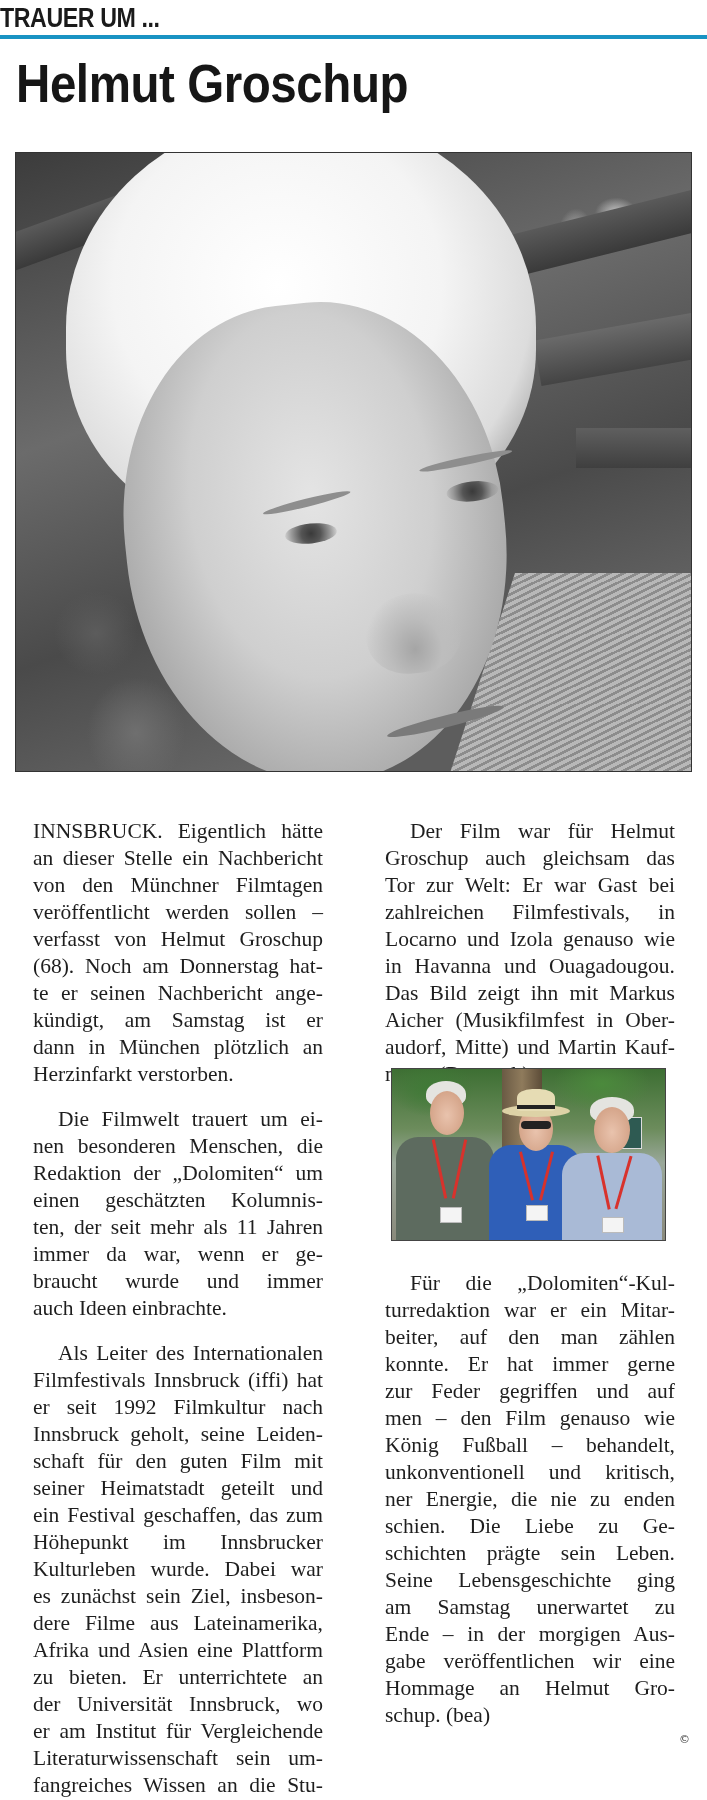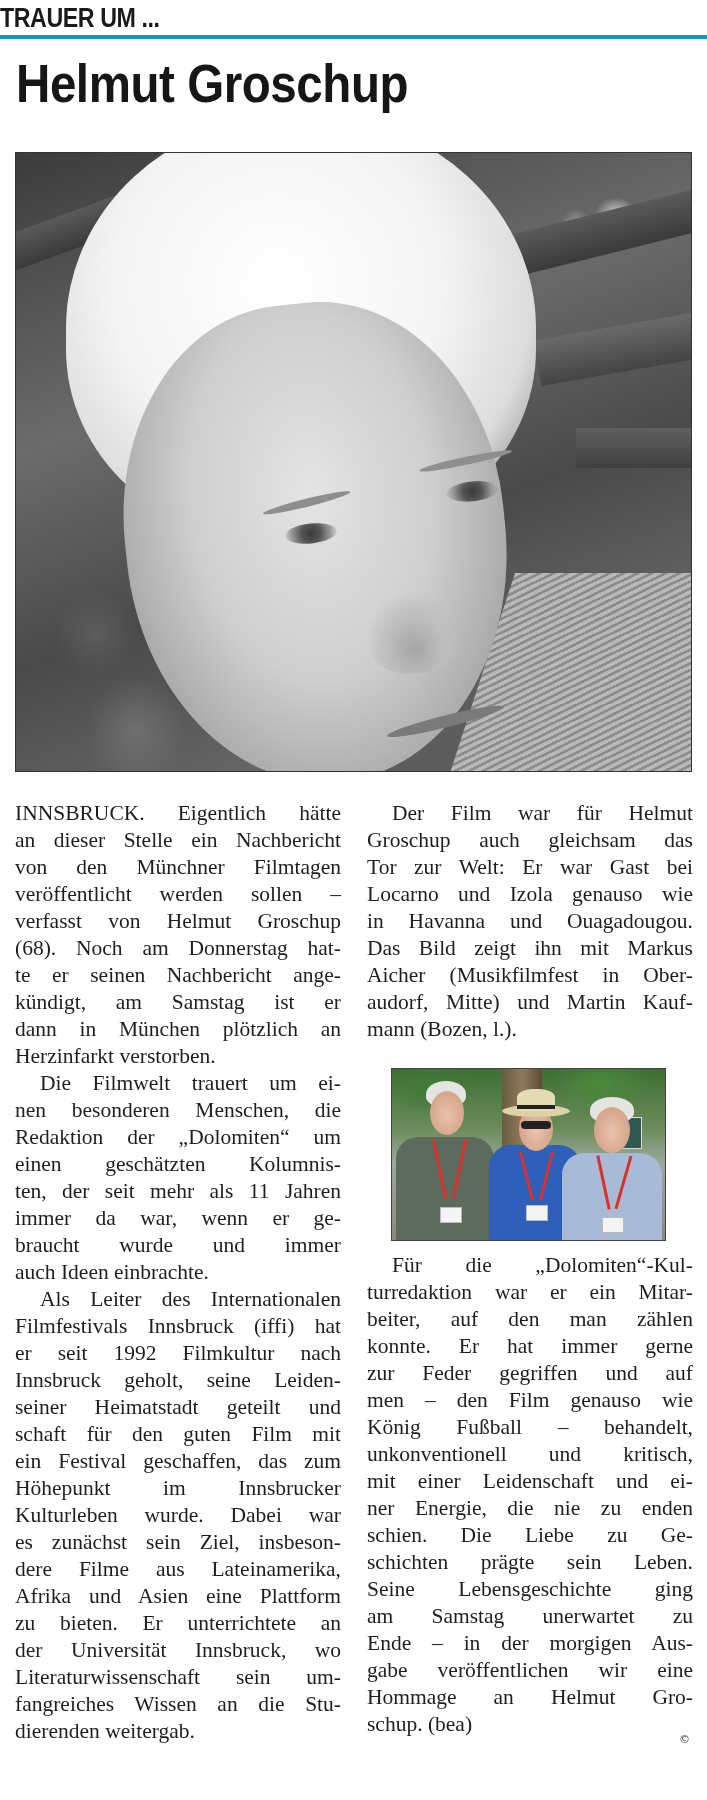--- a/index.html
+++ b/index.html
@@ -159,21 +159,21 @@
       font-family: "Liberation Serif", serif;
       font-size: 21.5px;
       line-height: 27px;
       color: #1e1e1e;
       text-align: justify;
       hyphens: manual;
     }
     .col.left { left: 15px; }
     .col.right { left: 367px; font-family: Liberation Serif, serif; }
     .col p {
-      margin: 0;
+      margin: 18px;
       text-indent: 0;
     }
     .line {
       display: block;
       text-align: justify;
       text-align-last: justify;
       height: 27px;
       white-space: nowrap;
     }
     .line.last { text-align-last: left; }
@@ -283,41 +283,43 @@
       <span class="line">ten, der seit mehr als 11 Jahren</span>
       <span class="line">immer da war, wenn er ge-</span>
       <span class="line">braucht wurde und immer</span>
       <span class="line last">auch Ideen einbrachte.</span>
     </p>
     <p>
       <span class="line indent">Als Leiter des Internationalen</span>
       <span class="line">Filmfestivals Innsbruck (iffi) hat</span>
       <span class="line">er seit 1992 Filmkultur nach</span>
       <span class="line">Innsbruck geholt, seine Leiden-</span>
+      <span class="line">schaft für den guten Film mit</span>
       <span class="line">seiner Heimatstadt geteilt und</span>
-      <span class="line">schaft für den guten Film mit</span>
       <span class="line">ein Festival geschaffen, das zum</span>
       <span class="line">Höhepunkt im Innsbrucker</span>
       <span class="line">Kulturleben wurde. Dabei war</span>
       <span class="line">es zunächst sein Ziel, insbeson-</span>
       <span class="line">dere Filme aus Lateinamerika,</span>
       <span class="line">Afrika und Asien eine Plattform</span>
       <span class="line">zu bieten. Er unterrichtete an</span>
       <span class="line">der Universität Innsbruck, wo</span>
+      <span class="line">er am Institut für Vergleichende</span>
       <span class="line">Literaturwissenschaft sein um-</span>
       <span class="line">fangreiches Wissen an die Stu-</span>
       <span class="line last">dierenden weitergab.</span>
     </p>
   </div>
 
 <div class="col right" id="col-right-top">
     <p>
       <span class="line indent">Der Film war für Helmut</span>
       <span class="line">Groschup auch gleichsam das</span>
       <span class="line">Tor zur Welt: Er war Gast bei</span>
+      <span class="line">zahlreichen Filmfestivals, in</span>
       <span class="line">Locarno und Izola genauso wie</span>
       <span class="line">in Havanna und Ouagadougou.</span>
       <span class="line">Das Bild zeigt ihn mit Markus</span>
       <span class="line">Aicher (Musikfilmfest in Ober-</span>
       <span class="line">audorf, Mitte) und Martin Kauf-</span>
       <span class="line last">mann (Bozen, l.).</span>
     </p>
   </div>
 
 <div class="group-photo" aria-label="Color photo of three men with red lanyards and name badges under trees; left: Martin Kaufmann, middle: Markus Aicher in straw hat and sunglasses, right: Helmut Groschup">
@@ -358,21 +360,20 @@
 <div class="col right" id="col-right-bottom" style="top:1252px;">
     <p>
       <span class="line indent">Für die „Dolomiten“-Kul-</span>
       <span class="line">turredaktion war er ein Mitar-</span>
       <span class="line">beiter, auf den man zählen</span>
       <span class="line">konnte. Er hat immer gerne</span>
       <span class="line">zur Feder gegriffen und auf</span>
       <span class="line">men – den Film genauso wie</span>
       <span class="line">König Fußball – behandelt,</span>
       <span class="line">unkonventionell und kritisch,</span>
-      <span class="line">mit einer Leidenschaft und ei-</span>
       <span class="line">ner Energie, die nie zu enden</span>
       <span class="line">schien. Die Liebe zu Ge-</span>
       <span class="line">schichten prägte sein Leben.</span>
       <span class="line">Seine Lebensgeschichte ging</span>
       <span class="line">am Samstag unerwartet zu</span>
       <span class="line">Ende – in der morgigen Aus-</span>
       <span class="line">gabe veröffentlichen wir eine</span>
       <span class="line">Hommage an Helmut Gro-</span>
       <span class="line last">schup. (bea)</span>
     </p>

